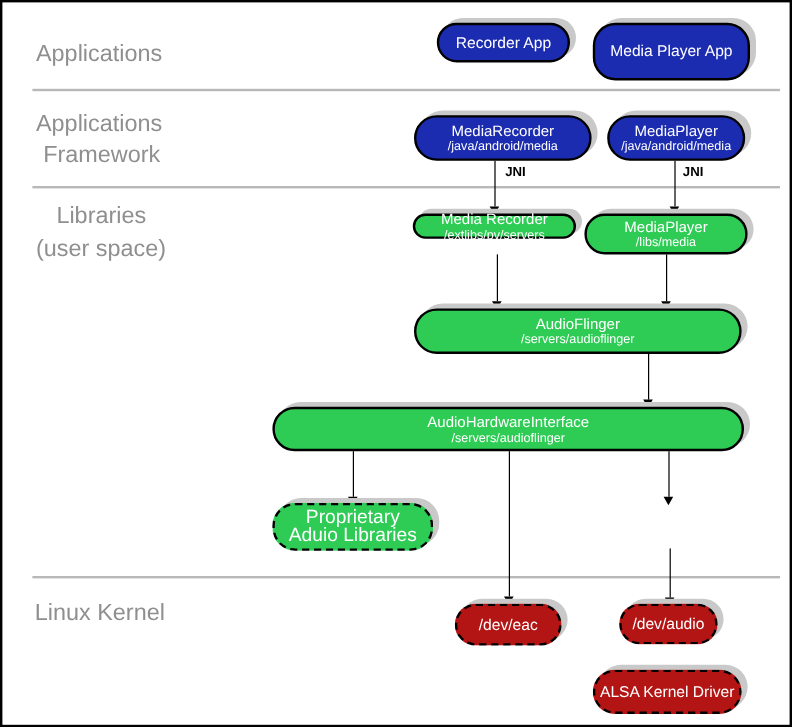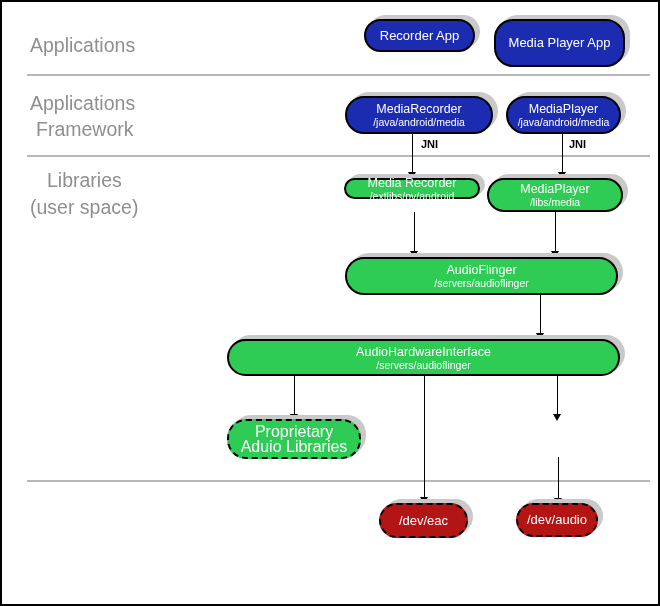--- a/index.html
+++ b/index.html
@@ -79,20 +79,23 @@
     <div>Applications</div>
   </div>
   <div class="row-label" style="left:28px;top:88px">
     <div>Applications</div>
     <div style="padding-left:6px">Framework</div>
   </div>
   <div class="row-label" style="left:28px;top:165px;line-height:27px">
     <div style="padding-left:17px">Libraries</div>
     <div>(user space)</div>
   </div>
+  <div class="row-label" style="left:27px;top:496px">
+    <div>Linux Kernel</div>
+  </div>
 
   <div class="node blue" style="left:362px;top:17px;width:111px;height:33px">
     <div class="node-label lg">Recorder App</div>
   </div>
   <div class="node blue" style="left:492px;top:17px;width:131px;height:48px">
     <div class="node-label lg">Media Player App</div>
   </div>
 
   <div class="node blue" style="left:343px;top:94px;width:148px;height:38px">
     <div class="node-label">MediaRecorder</div>
@@ -103,21 +106,21 @@
     <div class="node-path">/java/android/media</div>
   </div>
 
   <div class="arrow head" style="left:410px;top:132px;height:38px"></div>
   <div class="arrow head" style="left:560px;top:132px;height:38px"></div>
   <div class="edge-label" style="left:419px;top:136px">JNI</div>
   <div class="edge-label" style="left:567px;top:136px">JNI</div>
 
   <div class="node green" style="left:342px;top:176px;width:136px;height:21px">
     <div class="node-label">Media Recorder</div>
-    <div class="node-path">/extlibs/pv/android</div>
+    <div class="node-path">/extlibs/pv/servers</div>
   </div>
   <div class="node green" style="left:485px;top:176px;width:136px;height:34px">
     <div class="node-label">MediaPlayer</div>
     <div class="node-path">/libs/media</div>
   </div>
 
   <div class="arrow head" style="left:412px;top:210px;height:39px"></div>
   <div class="arrow head" style="left:553px;top:210px;height:39px"></div>
 
   <div class="node green" style="left:343px;top:255px;width:273px;height:38px">
@@ -141,14 +144,17 @@
   </div>
 
   <div class="arrow head" style="left:556px;top:455px;height:41px"></div>
 
   <div class="node red dashed" style="left:377px;top:501px;width:89px;height:35px">
     <div class="node-label lg">/dev/eac</div>
   </div>
   <div class="node red dashed" style="left:514px;top:501px;width:82px;height:34px">
     <div class="node-label lg">/dev/audio</div>
   </div>
+  <div class="node red dashed" style="left:492px;top:556px;width:124px;height:37px">
+    <div class="node-label lg">ALSA Kernel Driver</div>
+  </div>
 
 </div>
 
 </body></html>

